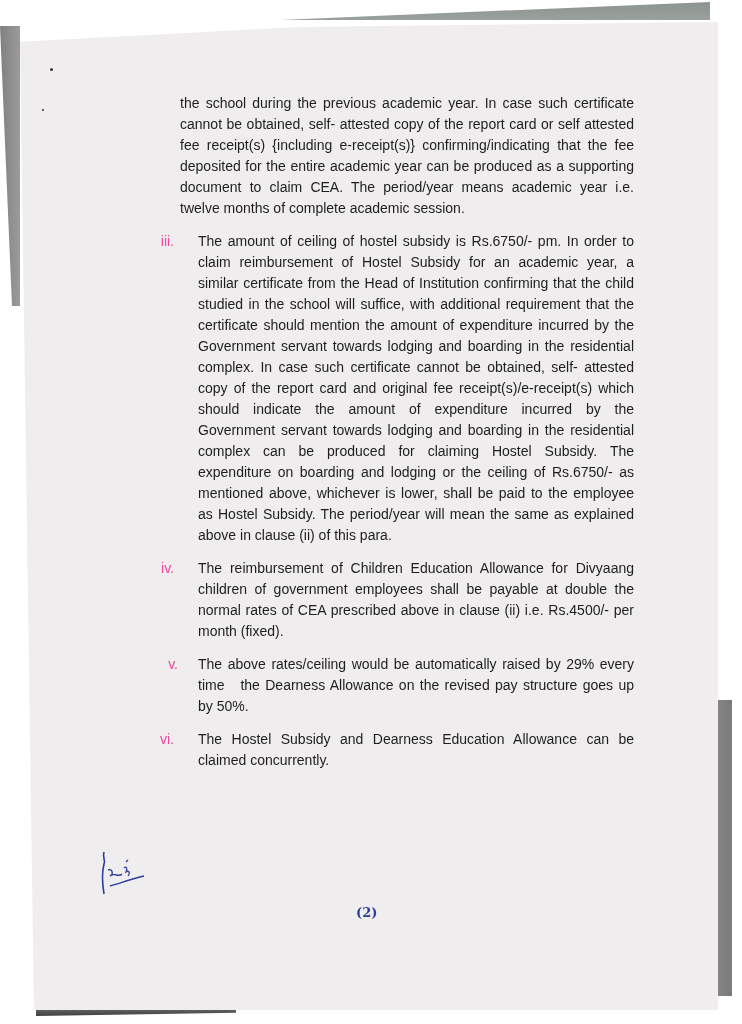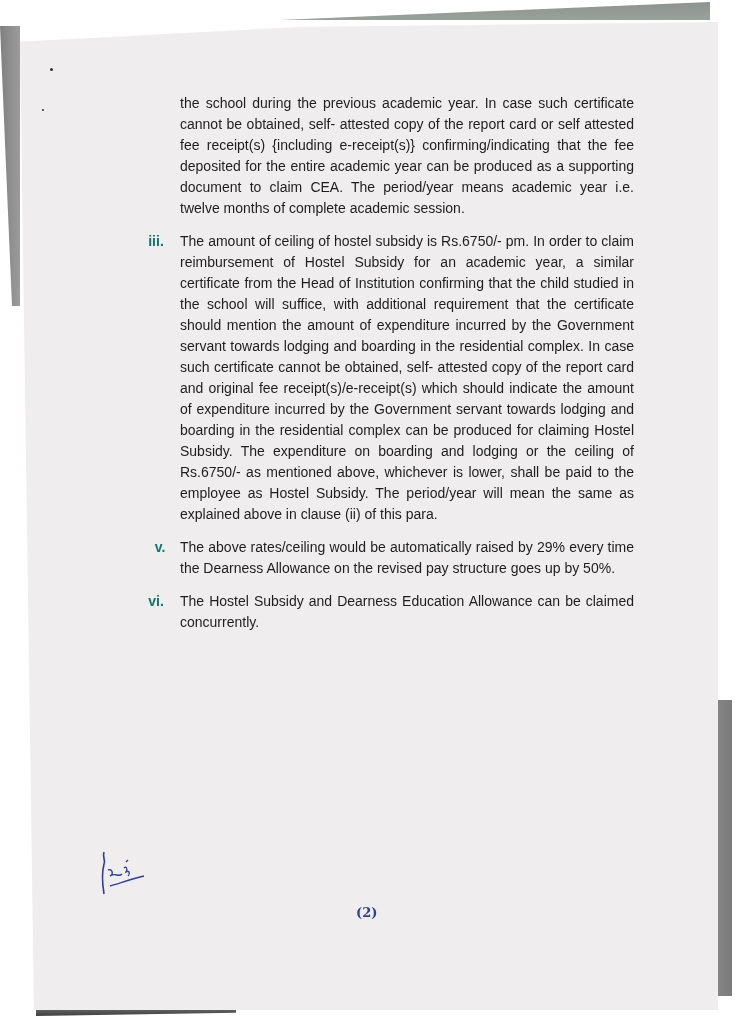--- a/index.html
+++ b/index.html
@@ -70,27 +70,26 @@
       margin: 0 0 12px 42px;
     }
     .item {
       position: relative;
       margin: 0 0 12px 0;
     }
     .item-num {
       position: absolute;
       left: 0; top: 0;
       width: 36px;
-      text-align: center;
-      color: #0f766e;
-      font-weight: bold;
+      text-align: right;
+      color: #ec4899;
     }
     .item-text {
       display: block;
-      margin-left: 42px;
+      margin-left: 60px;
       text-align: justify;
       text-align-last: left;
     }
     .signature {
       position: absolute;
       left: 100px; top: 848px;
       width: 50px; height: 60px;
     }
     .page-number {
       position: absolute;
@@ -115,20 +114,24 @@
 <div class="speck" style="left:42px; top:109px; width:2px; height:2px;"></div>
 
 <div class="content">
   <p class="para">the school during the previous academic year. In case such certificate cannot be obtained, self- attested copy of the report card or self attested fee receipt(s) {including e-receipt(s)} confirming/indicating that the fee deposited for the entire academic year can be produced as a supporting document to claim CEA. The period/year means academic year i.e. twelve months of complete academic session.</p>
 
   <div class="item">
     <span class="item-num">iii.</span>
     <span class="item-text">The amount of ceiling of hostel subsidy is Rs.6750/- pm. In order to claim reimbursement of Hostel Subsidy for an academic year, a similar certificate from the Head of Institution confirming that the child studied in the school will suffice, with additional requirement that the certificate should mention the amount of expenditure incurred by the Government servant towards lodging and boarding in the residential complex. In case such certificate cannot be obtained, self- attested copy of the report card and original fee receipt(s)/e-receipt(s) which should indicate the amount of expenditure incurred by the Government servant towards lodging and boarding in the residential complex can be produced for claiming Hostel Subsidy. The expenditure on boarding and lodging or the ceiling of Rs.6750/- as mentioned above, whichever is lower, shall be paid to the employee as Hostel Subsidy. The period/year will mean the same as explained above in clause (ii) of this para.</span>
   </div>
 
+  <div class="item">
+    <span class="item-num">iv.</span>
+    <span class="item-text">The reimbursement of Children Education Allowance for Divyaang children of government employees shall be payable at double the normal rates of CEA prescribed above in clause (ii) i.e. Rs.4500/- per month (fixed).</span>
+  </div>
 
   <div class="item">
     <span class="item-num" style="padding-left:4px;">v.</span>
     <span class="item-text" style="white-space:pre-wrap;">The above rates/ceiling would be automatically raised by 29% every time   the Dearness Allowance on the revised pay structure goes up by 50%.</span>
   </div>
 
   <div class="item">
     <span class="item-num">vi.</span>
     <span class="item-text">The Hostel Subsidy and Dearness Education Allowance can be claimed concurrently.</span>
   </div>

